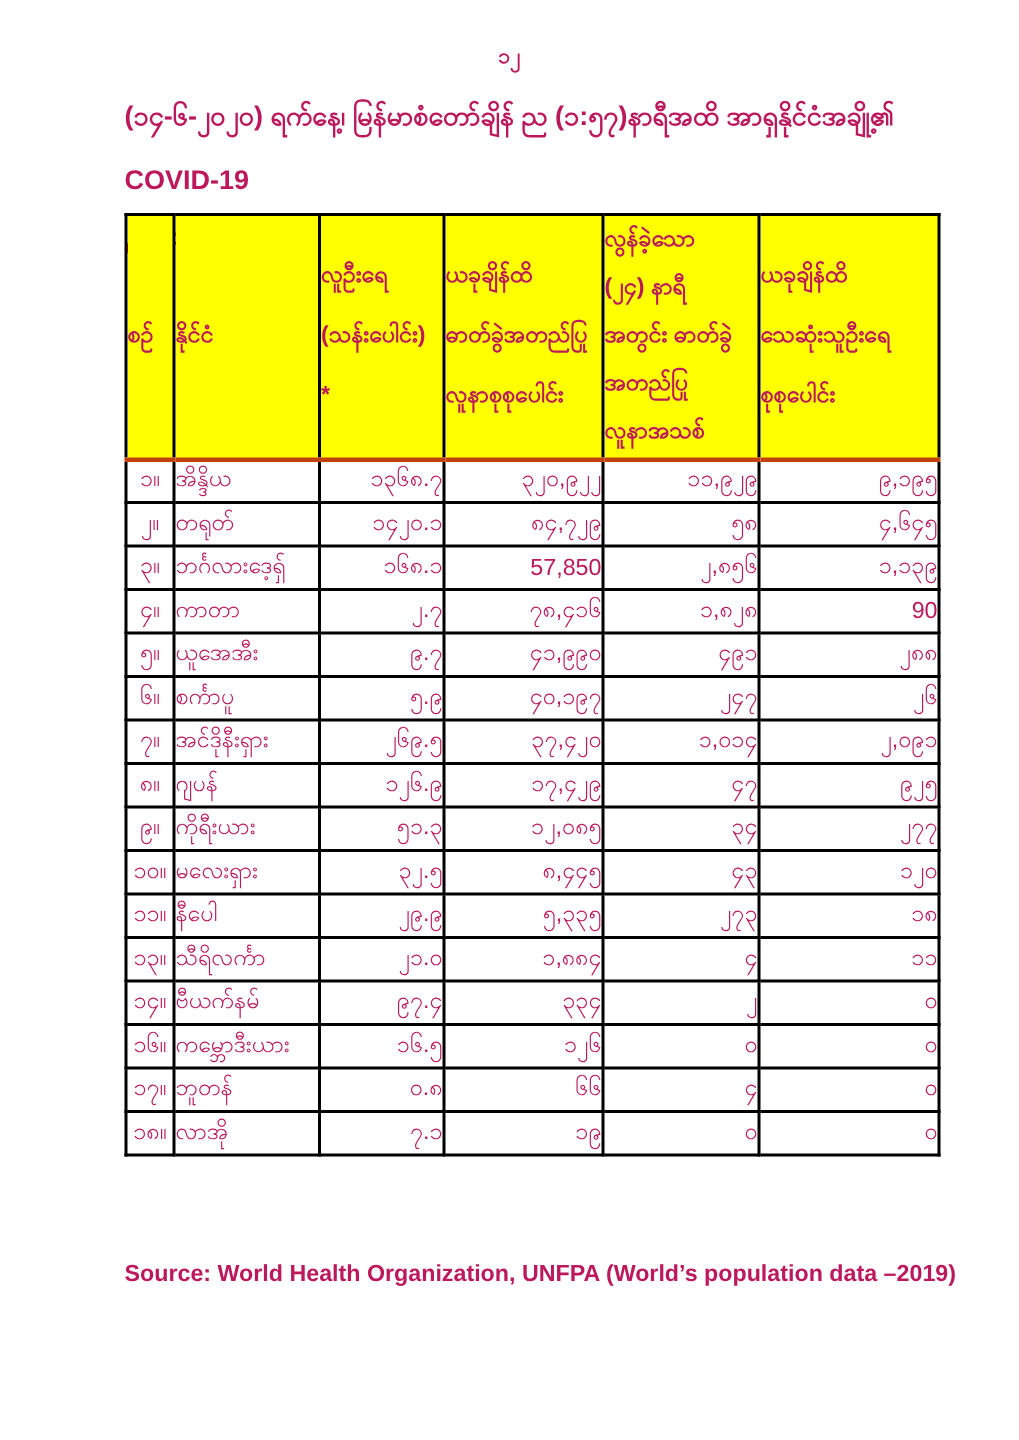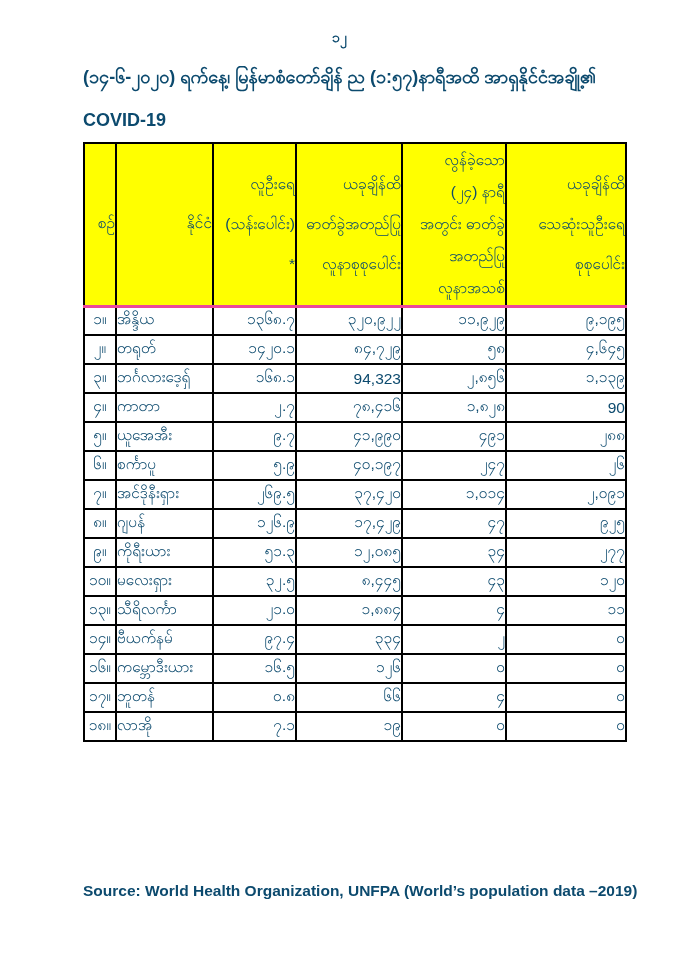--- a/index.html
+++ b/index.html
@@ -1,21 +1,21 @@
 <!DOCTYPE html>
 <html><head>
 <meta charset="utf-8">
 <style>
   html,body{margin:0;padding:0;background:#ffffff;}
   .page{
     position:relative;
     width:679px;height:960px;
     background:#ffffff;
     font-family:"Liberation Sans","DejaVu Sans",sans-serif;
-    color:#0c4a6e;
+    color:#be185d;
     overflow:hidden;
   }
   .page-number{
     position:absolute;top:28px;left:0;right:0;
     text-align:center;font-size:14px;font-weight:bold;
   }
   .doc-title{
     position:absolute;left:83px;top:56px;width:530px;
     font-size:18px;font-weight:bold;line-height:43px;
     white-space:pre-line;
@@ -27,33 +27,33 @@
   table.covid th,table.covid td{
     border:2px solid #000;
     font-size:15.5px;
     overflow:hidden;
     padding:0;
   }
   table.covid thead tr{height:163px;}
   table.covid tbody tr{height:29px;}
   table.covid th{
     background:#FFFF00;
-    font-weight:normal;
-    text-align:right;vertical-align:middle;
+    font-weight:bold;
+    text-align:left;vertical-align:middle;
     white-space:pre-line;
-    border-bottom:3px solid #ec4899;
+    border-bottom:3px solid #c2410c;
   }
   th.h-3line{line-height:40px;}
   th.h-5line{line-height:32px;}
   td.col-no{text-align:center;}
   td.col-country{text-align:left;padding-left:7px;}
   td.col-pop{text-align:right;padding-right:13px;}
   td.col-num{text-align:right;padding-right:11px;}
   .source-line{
-    position:absolute;left:83px;top:882px;
+    position:absolute;left:83px;top:841px;
     font-size:15.5px;font-weight:bold;
   }
 </style>
 </head>
 <body>
 
 <div class="page">
 
   <div class="page-number">၁၂</div>
 
@@ -103,21 +103,21 @@
           <td class="col-country">တရုတ်</td>
           <td class="col-pop">၁၄၂၀.၁</td>
           <td class="col-num">၈၄,၇၂၉</td>
           <td class="col-num">၅၈</td>
           <td class="col-num">၄,၆၄၅</td>
         </tr>
         <tr>
           <td class="col-no">၃။</td>
           <td class="col-country">ဘင်္ဂလားဒေ့ရှ်</td>
           <td class="col-pop">၁၆၈.၁</td>
-          <td class="col-num">94,323</td>
+          <td class="col-num">57,850</td>
           <td class="col-num">၂,၈၅၆</td>
           <td class="col-num">၁,၁၃၉</td>
         </tr>
         <tr>
           <td class="col-no">၄။</td>
           <td class="col-country">ကာတာ</td>
           <td class="col-pop">၂.၇</td>
           <td class="col-num">၇၈,၄၁၆</td>
           <td class="col-num">၁,၈၂၈</td>
           <td class="col-num">90</td>
@@ -164,20 +164,28 @@
         </tr>
         <tr>
           <td class="col-no">၁၀။</td>
           <td class="col-country">မလေးရှား</td>
           <td class="col-pop">၃၂.၅</td>
           <td class="col-num">၈,၄၄၅</td>
           <td class="col-num">၄၃</td>
           <td class="col-num">၁၂၀</td>
         </tr>
         <tr>
+          <td class="col-no">၁၁။</td>
+          <td class="col-country">နီပေါ</td>
+          <td class="col-pop">၂၉.၉</td>
+          <td class="col-num">၅,၃၃၅</td>
+          <td class="col-num">၂၇၃</td>
+          <td class="col-num">၁၈</td>
+        </tr>
+        <tr>
           <td class="col-no">၁၃။</td>
           <td class="col-country">သီရိလင်္ကာ</td>
           <td class="col-pop">၂၁.၀</td>
           <td class="col-num">၁,၈၈၄</td>
           <td class="col-num">၄</td>
           <td class="col-num">၁၁</td>
         </tr>
         <tr>
           <td class="col-no">၁၄။</td>
           <td class="col-country">ဗီယက်နမ်</td>

